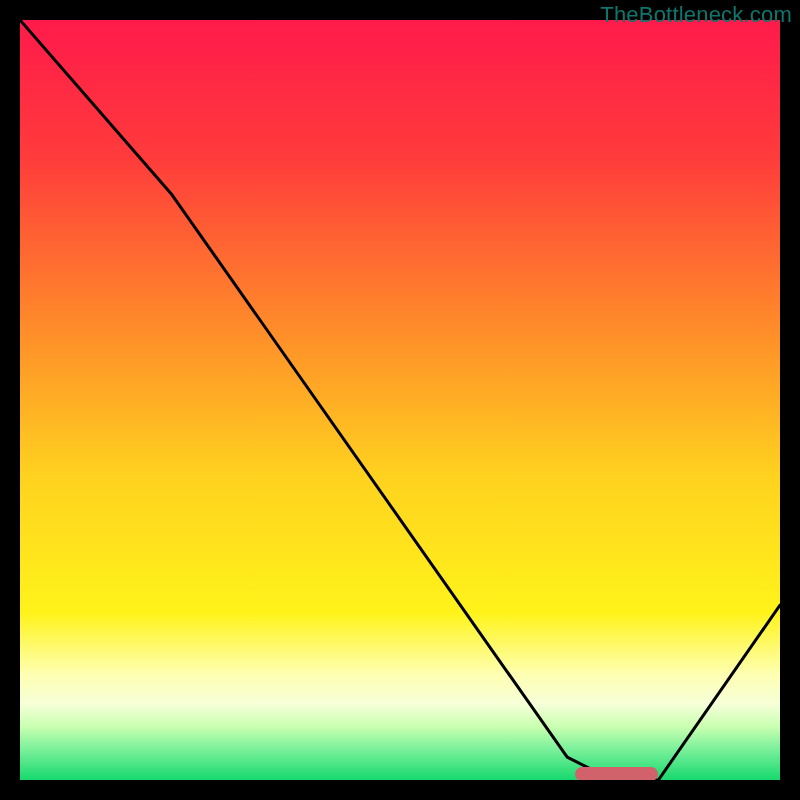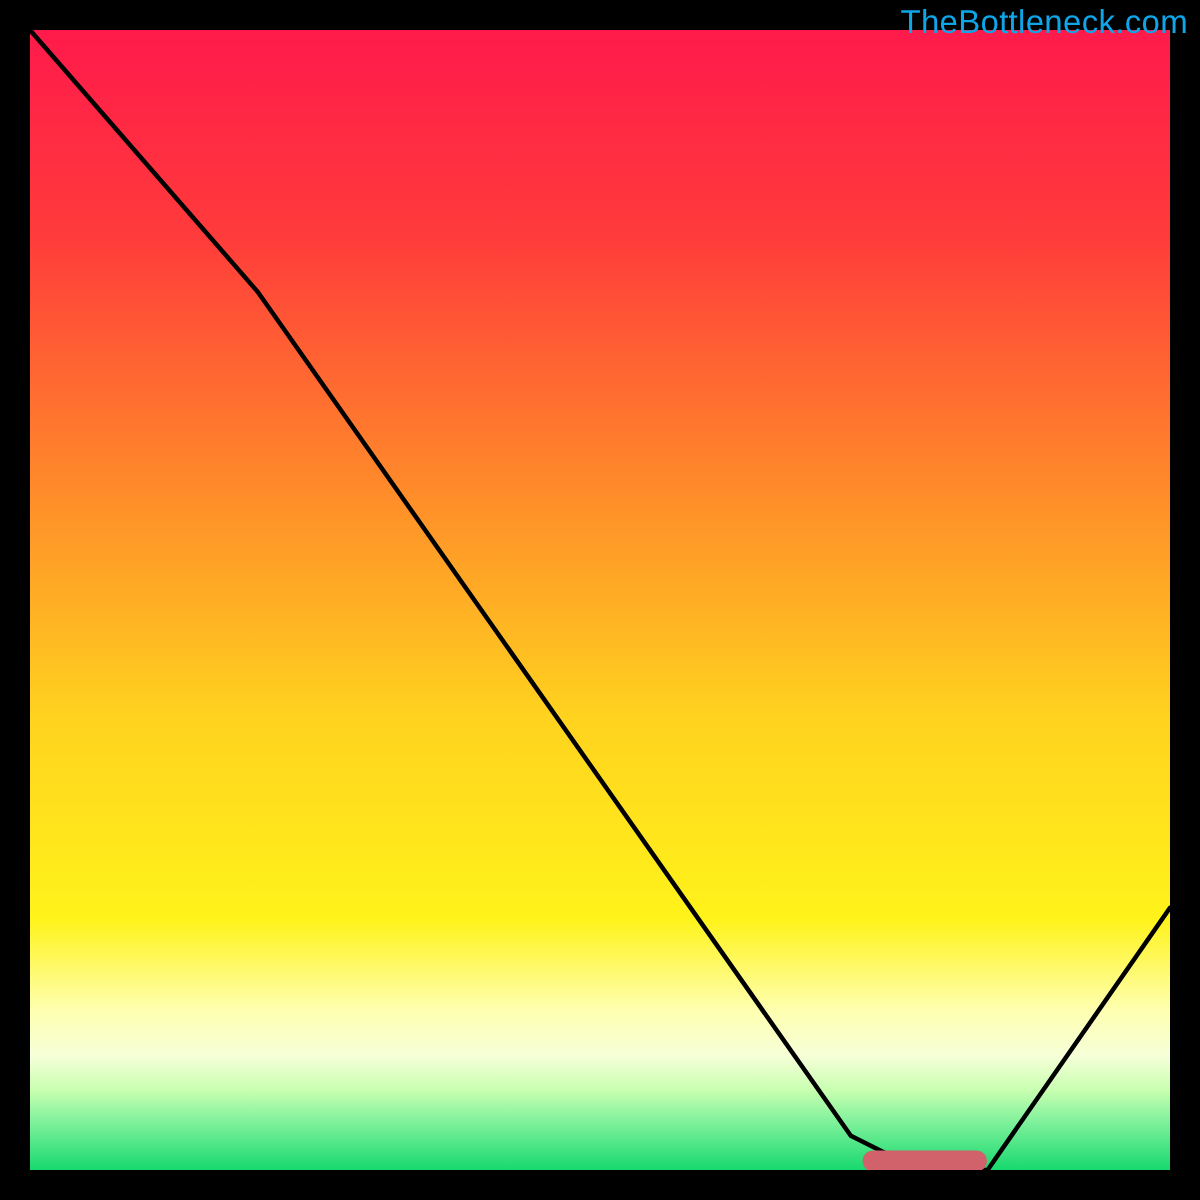--- a/index.html
+++ b/index.html
@@ -29,21 +29,21 @@
     position: absolute;
     height: 14px;
     border-radius: 7px;
     background: #d1616b;
   }
   .watermark {
     position: absolute;
     top: 2px; right: 8px;
     font-family: Arial, Helvetica, sans-serif;
     font-size: 22px;
-    color: #0ea5e9;
+    color: #0f766e;
     letter-spacing: 0.2px;
   }
 </style>
 </head>
 <body>
 
 <div class="frame">
 
   <div class="plot">
 

